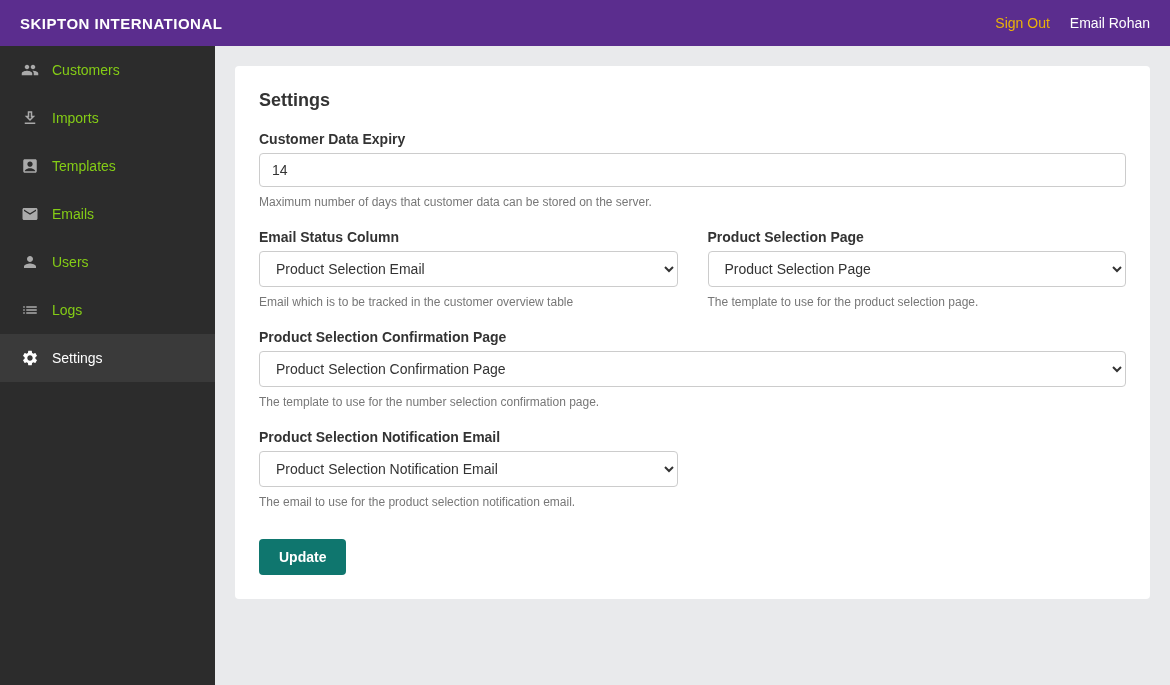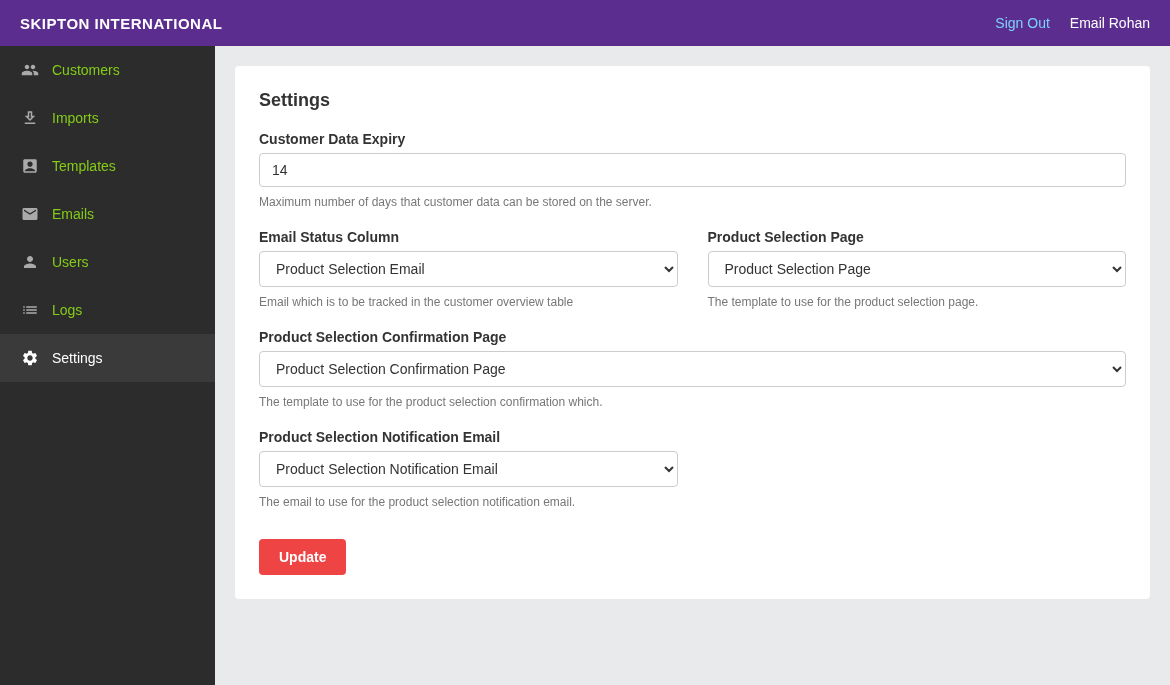--- a/index.html
+++ b/index.html
@@ -21,21 +21,21 @@
       font-size: 15px;
       letter-spacing: 0.5px;
     }
     .topbar-right {
       display: flex;
       align-items: center;
       gap: 20px;
       font-size: 14px;
     }
     .topbar-right a {
-      color: #7dd3fc;
+      color: #eab308;
       text-decoration: none;
       cursor: pointer;
     }
     .topbar-user {
       color: white;
     }
 
     
     .layout {
       display: flex;
@@ -135,21 +135,21 @@
       outline: none;
     }
     .form-hint {
       font-size: 12px;
       color: #777;
       margin-top: 2px;
     }
 
     
     .btn-update {
-      background: #ef4444;
+      background: #0f766e;
       color: white;
       border: none;
       border-radius: 4px;
       padding: 10px 20px;
       font-size: 14px;
       font-weight: bold;
       cursor: pointer;
       margin-top: 10px;
     }
 
@@ -269,21 +269,21 @@
         </div>
       </div>
 
       
       <div class="form-row">
         <div class="form-group">
           <label class="form-label">Product Selection Confirmation Page</label>
           <select class="form-select">
             <option>Product Selection Confirmation Page</option>
           </select>
-          <span class="form-hint">The template to use for the product selection confirmation which.</span>
+          <span class="form-hint">The template to use for the number selection confirmation page.</span>
         </div>
       </div>
 
       
       <div class="form-row">
         <div class="form-group">
           <label class="form-label">Product Selection Notification Email</label>
           <select class="form-select">
             <option>Product Selection Notification Email</option>
           </select>

